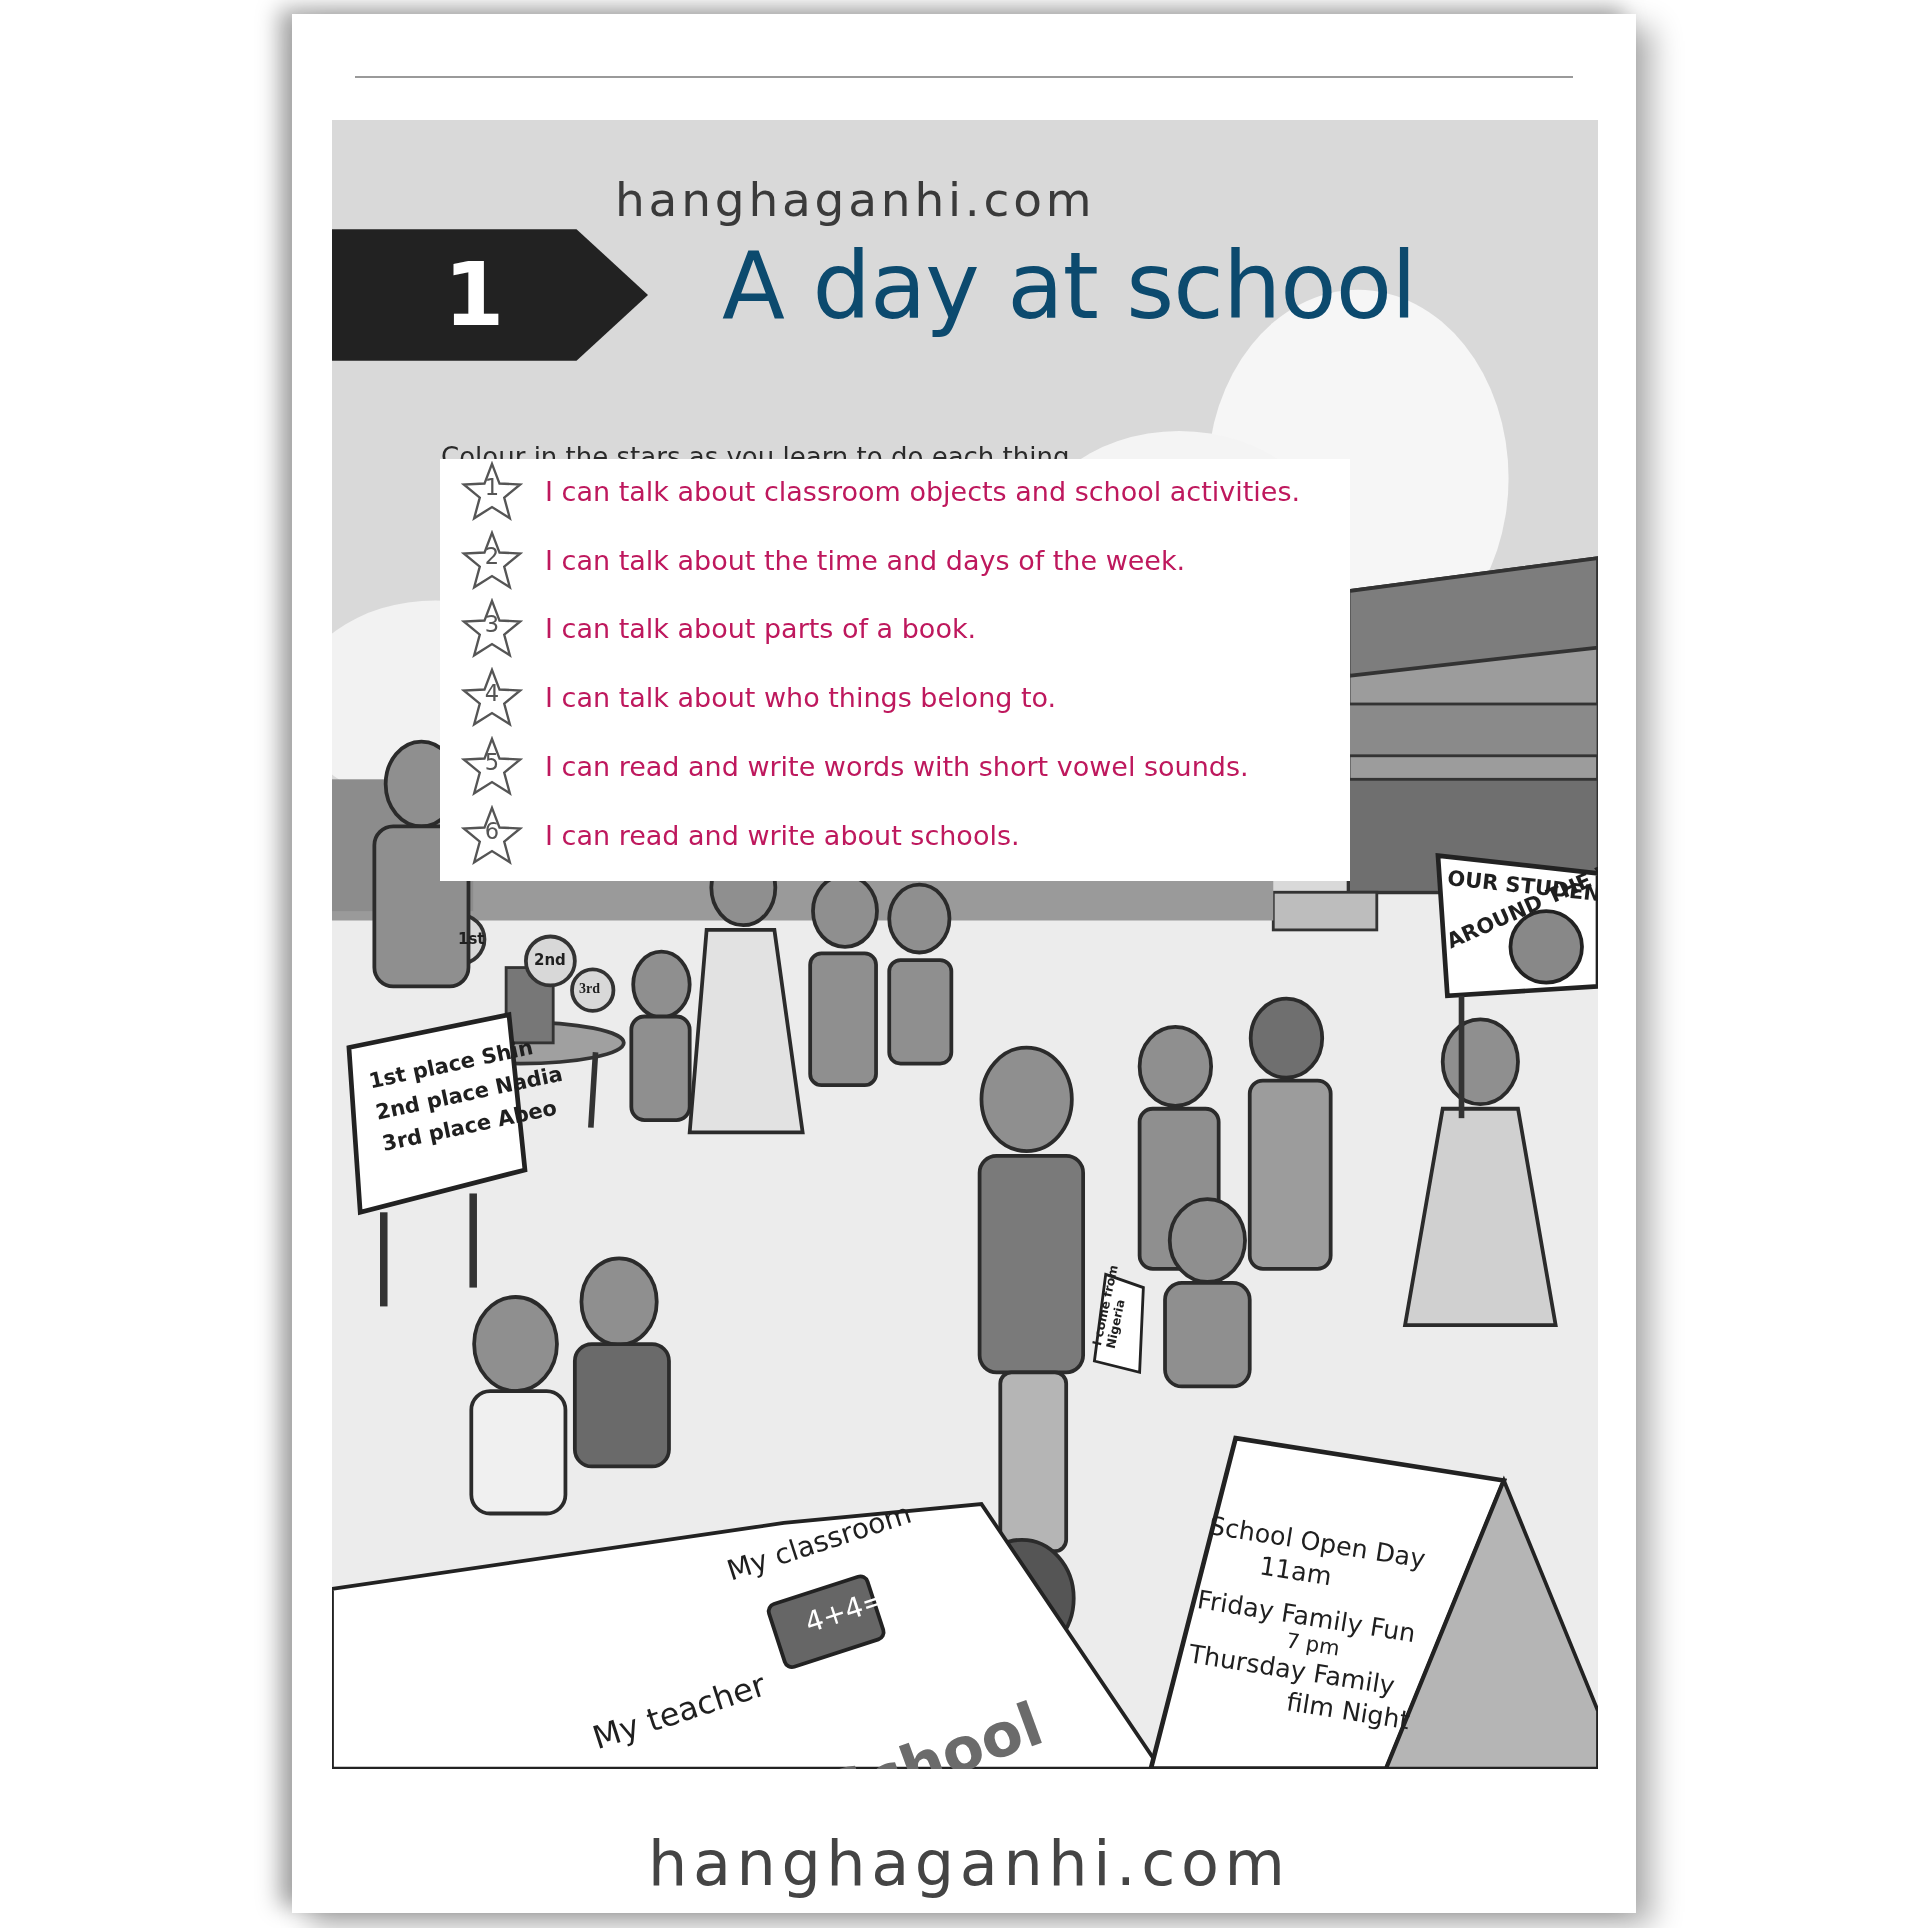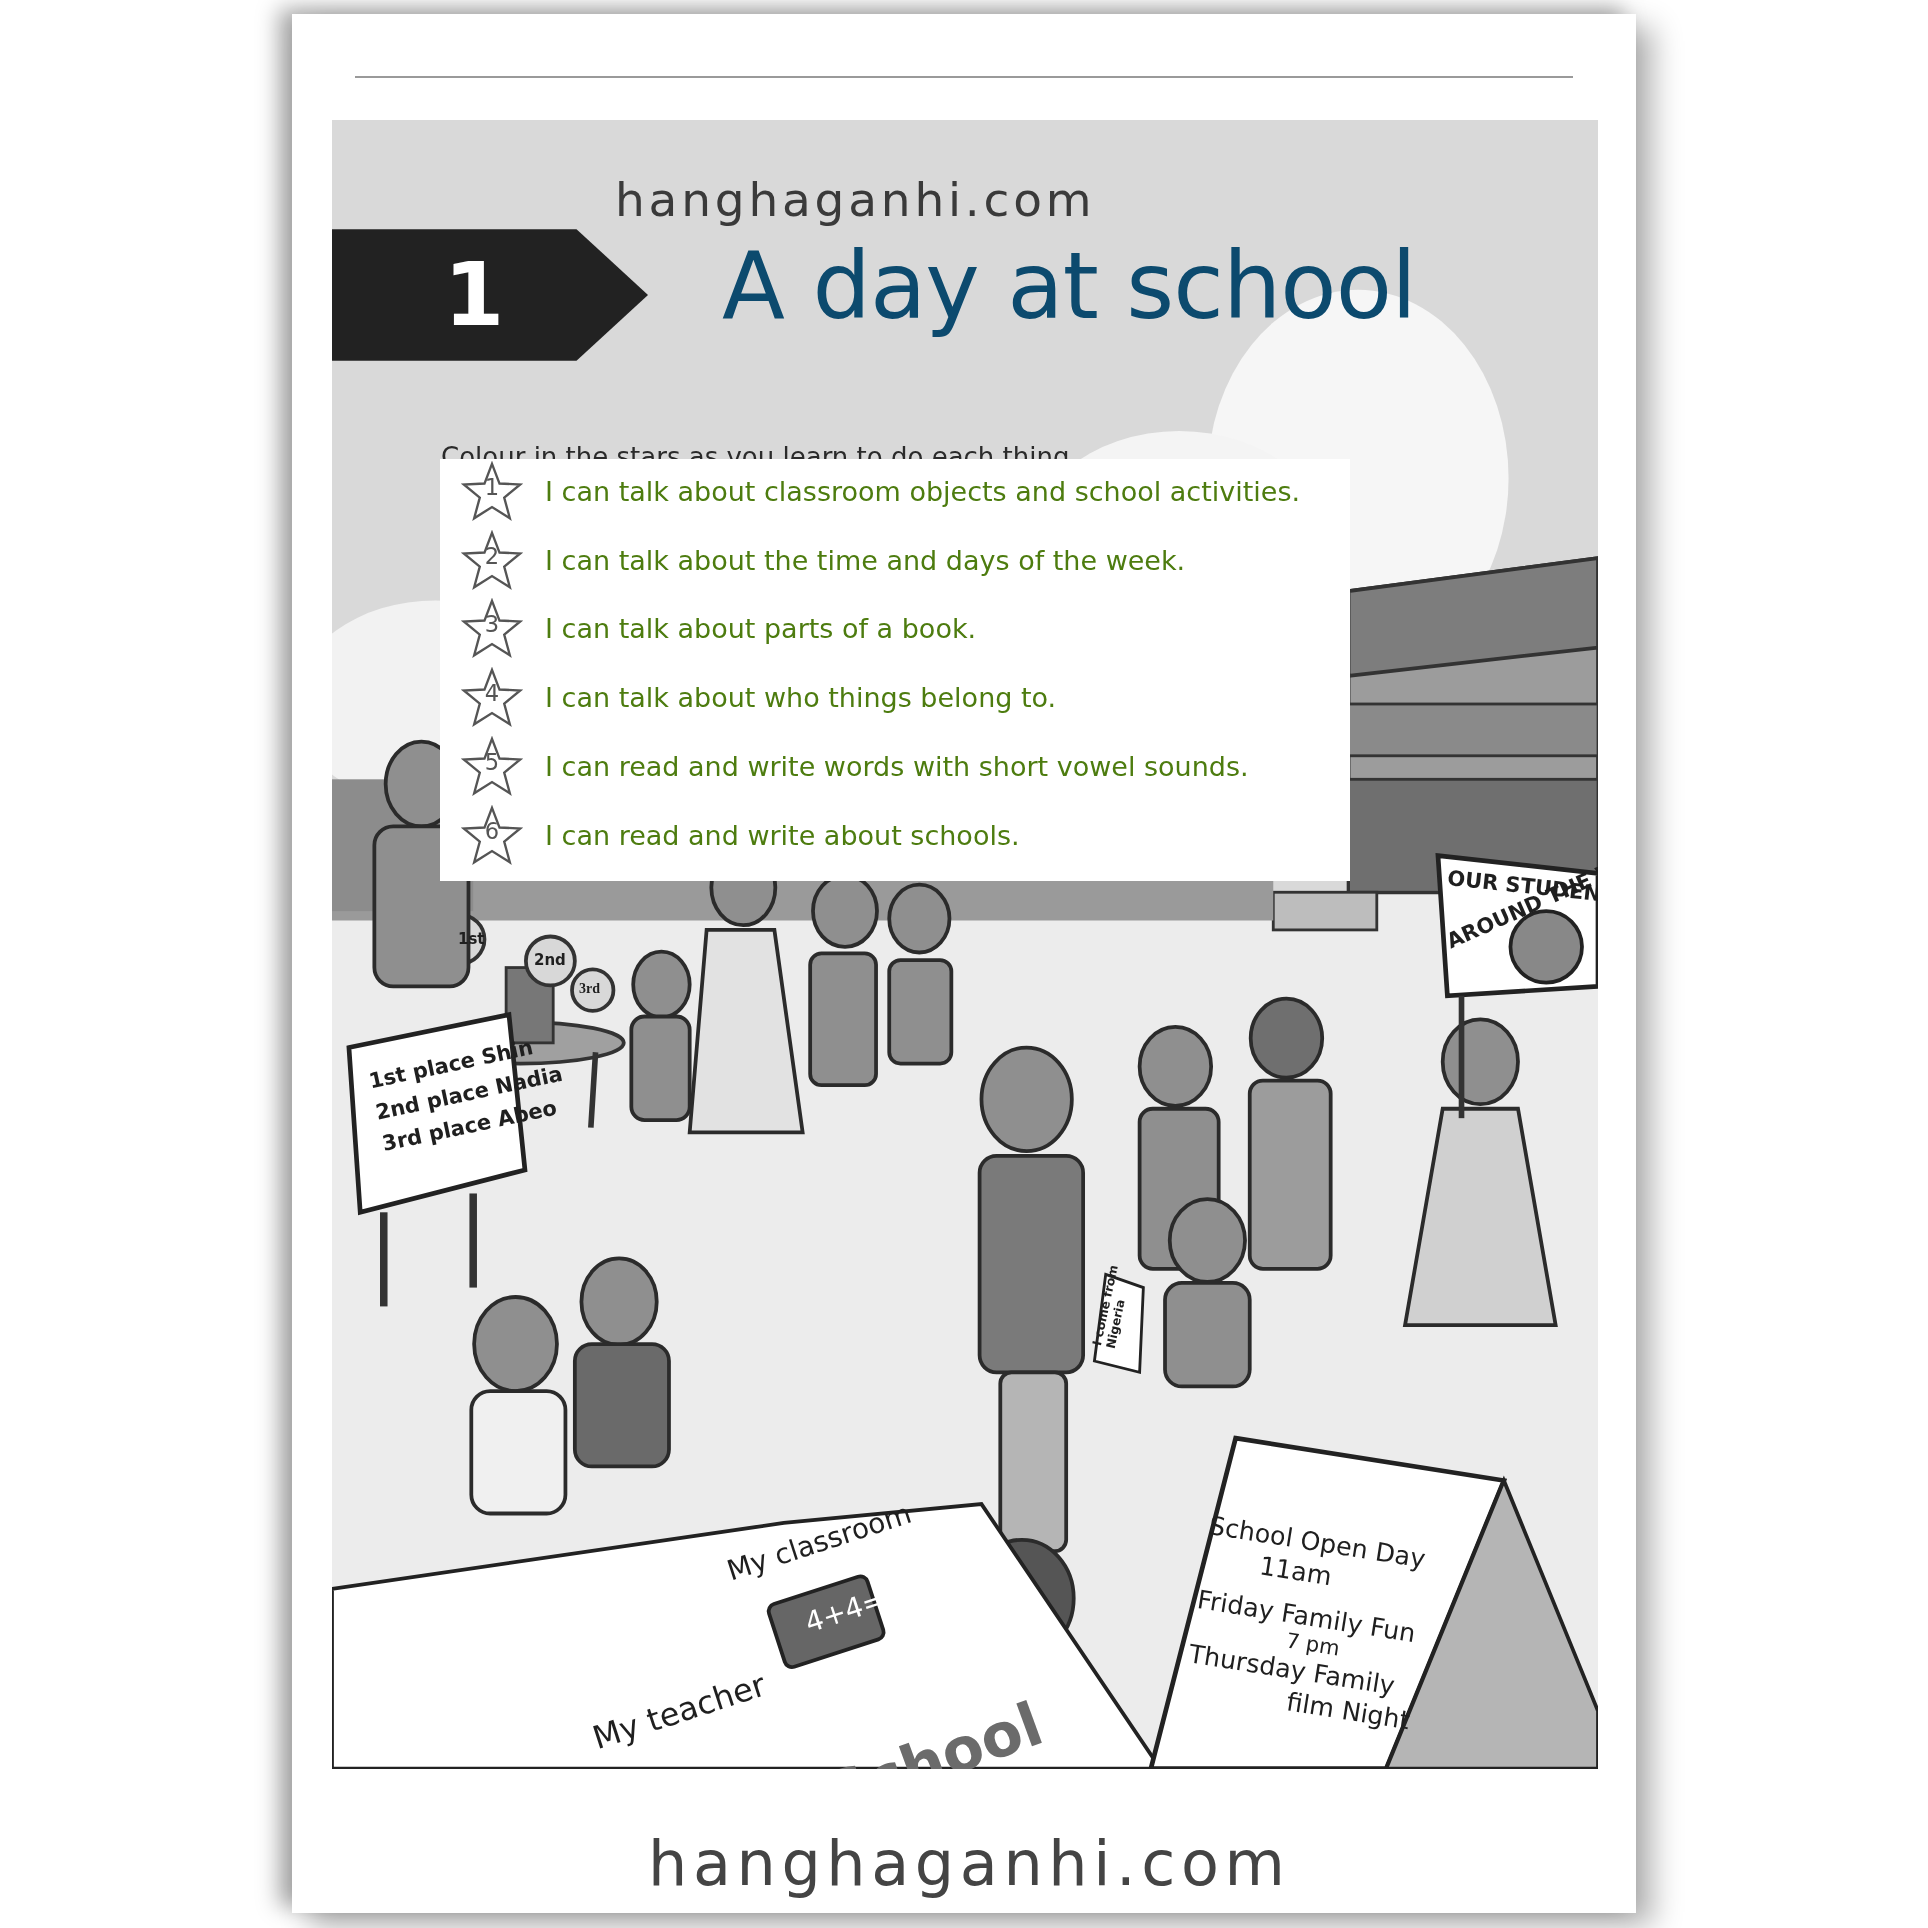--- a/index.html
+++ b/index.html
@@ -11,21 +11,21 @@
   .illus svg.bg{position:absolute;left:0;top:0;}
   .badge{position:absolute;left:0;top:109px;width:316px;height:132px;}
   .badge-num{position:absolute;left:90px;top:109px;width:104px;height:132px;color:#fff;font-family:"DejaVu Sans",sans-serif;font-weight:bold;font-size:87px;line-height:132px;text-align:center;}
   .wm-top{position:absolute;left:283px;top:52px;font-family:"DejaVu Sans",sans-serif;font-size:47px;color:#3a3a3a;letter-spacing:3.8px;}
   .title{position:absolute;left:390px;top:113px;font-family:"DejaVu Sans",sans-serif;font-size:92px;color:#0c4a6e;letter-spacing:-0.9px;}
   .instruction{position:absolute;left:109px;top:294px;font-size:26px;color:#2a2a2a;margin-top:28px;}
   .checklist{position:absolute;left:108px;top:339px;width:910px;height:422px;background:#ffffff;}
   .ci{position:absolute;left:0;width:910px;height:69px;}
   .ci .star{position:absolute;left:21px;top:1.9px;width:62px;height:62px;}
   .ci .star span{position:absolute;left:0;top:13px;width:62px;text-align:center;font-size:22.6px;color:#555;}
-  .ci .text{position:absolute;left:105px;top:17px;font-size:27px;color:#4d7c0f;white-space:nowrap;}
+  .ci .text{position:absolute;left:105px;top:17px;font-size:27px;color:#be185d;white-space:nowrap;}
   .sign{position:absolute;font-family:"DejaVu Sans",sans-serif;color:#1f1f1f;font-weight:bold;}
   .wm-bottom{position:absolute;left:356px;top:1813px;font-family:"DejaVu Sans",sans-serif;font-size:62px;color:#444;letter-spacing:5.6px;}
 </style>
 </head>
 <body>
 
 <div class="page">
   <div class="top-rule"></div>
 
   <div class="illus">

